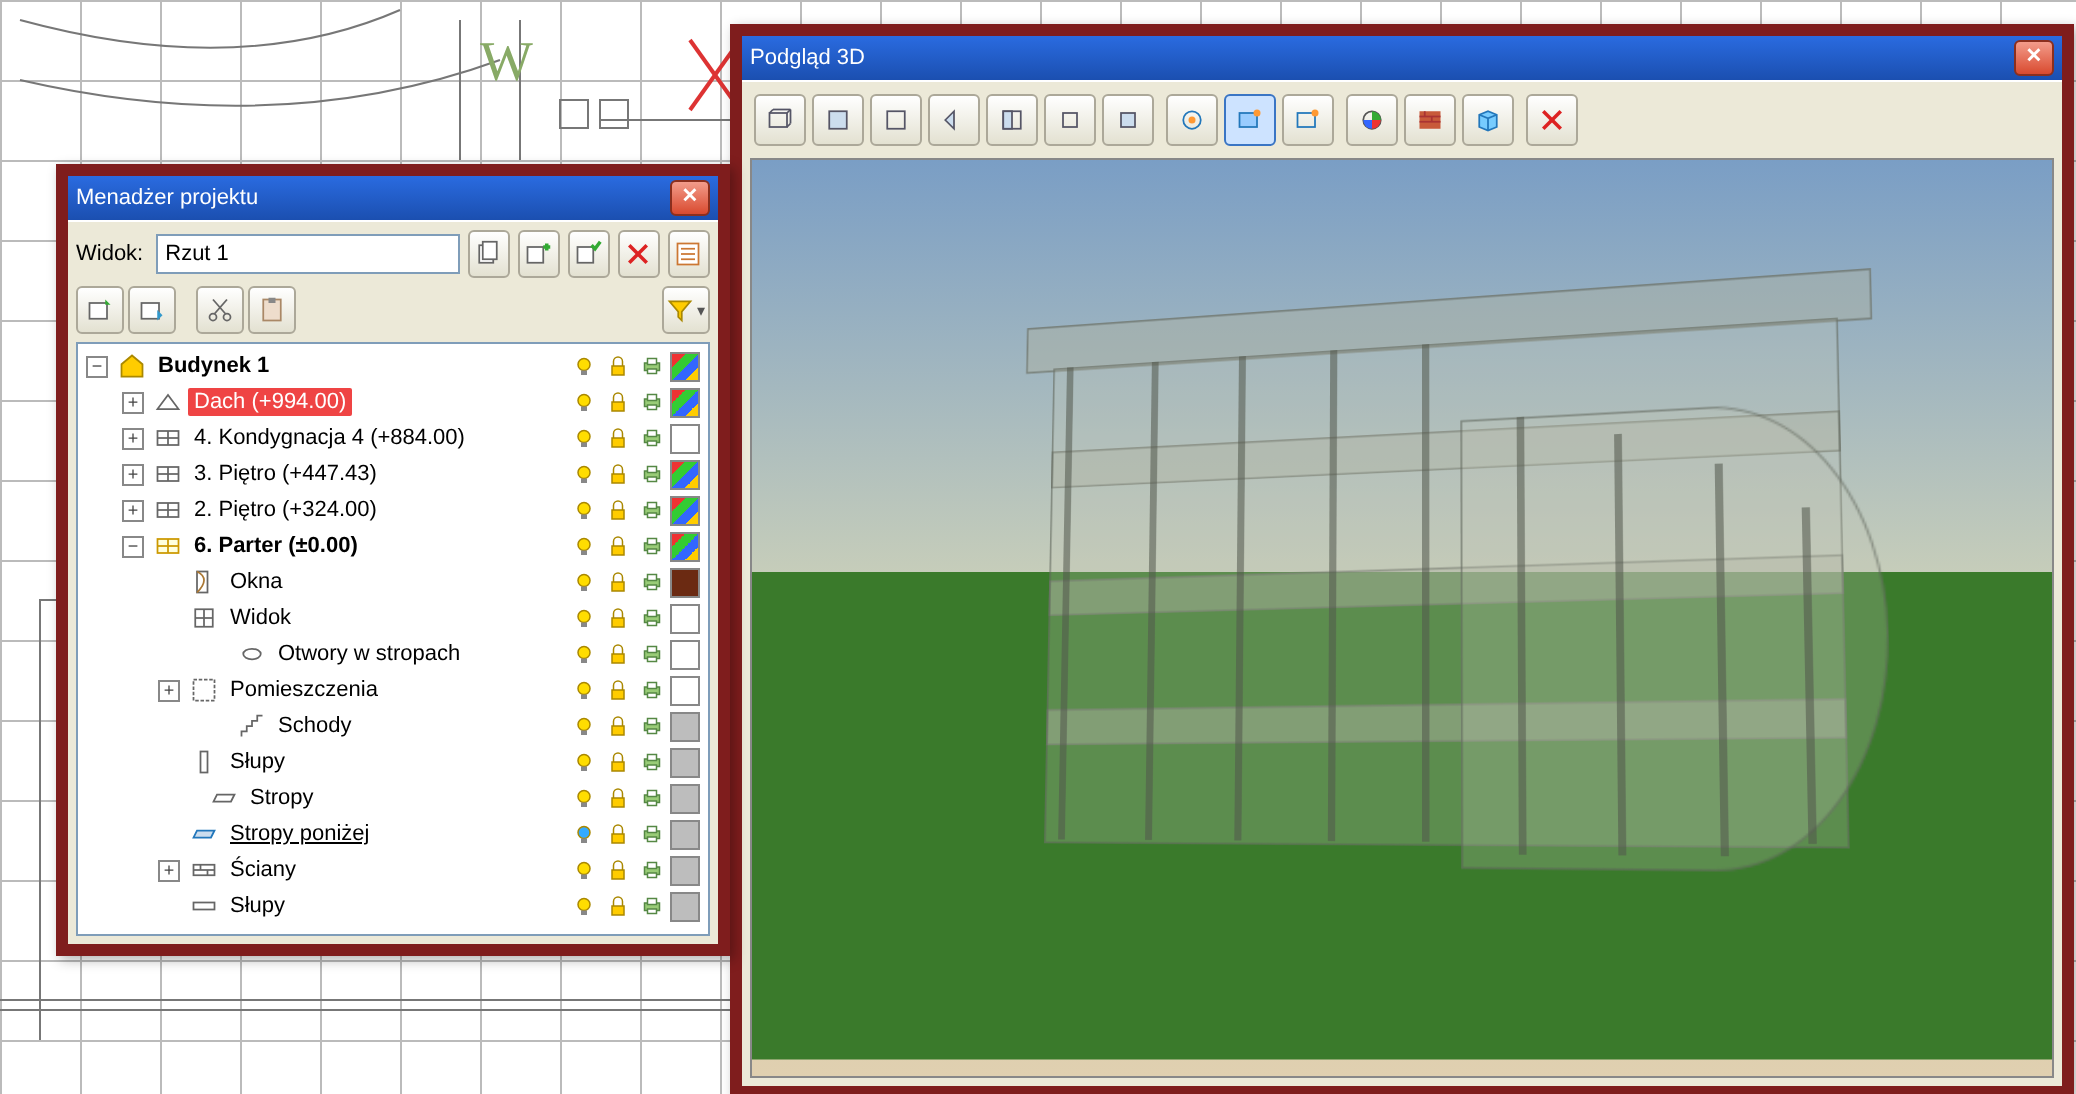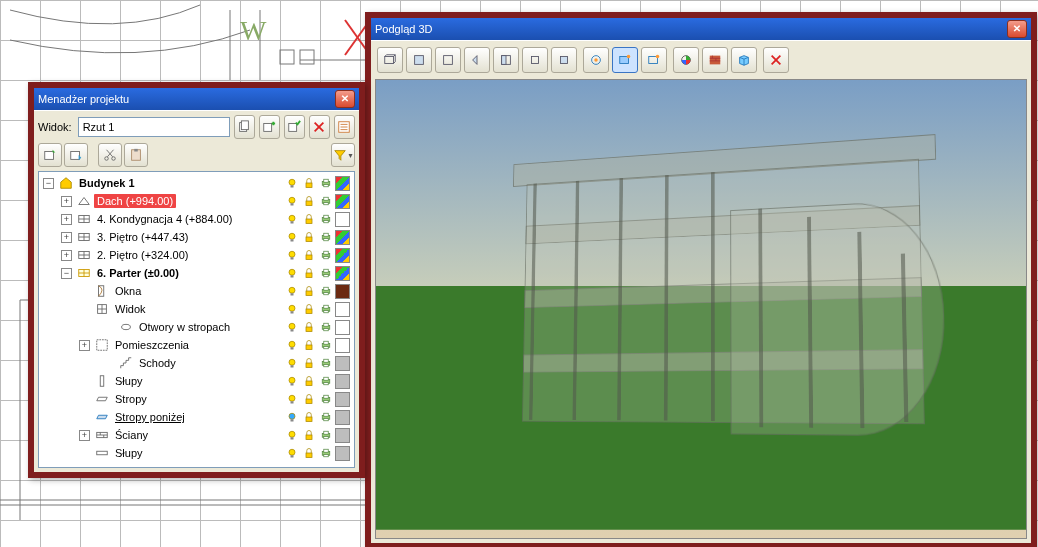--- a/index.html
+++ b/index.html
@@ -835,21 +835,21 @@
                     <rect x="3" y="6" width="10" height="5" fill="#9c7" stroke="#584"></rect>
                     <rect x="5" y="3" width="6" height="4" fill="#fff" stroke="#584"></rect>
                     <rect x="5" y="10" width="6" height="3" fill="#fff" stroke="#584"></rect>
                   </svg>
                 </span>
                 <span class="swatch" style="background:#bdbdbd"></span>
               </span>
             </div>
           </li>
           <li>
-            <div class="node-row" style="padding-left: 40px;">
+            <div class="node-row" style="padding-left: 50px;">
               <span class="expander empty"></span>
               <span class="node-icon">
                 <svg width="14" height="14" viewBox="0 0 16 16">
                   <path d="M2 10 L12 10 L14 6 L4 6 Z" fill="none" stroke="#666"></path>
                 </svg>
               </span>
               <span class="node-label">Stropy</span>
               <span class="icons-right">
                 <span class="ic">
                   <svg width="12" height="12" viewBox="0 0 16 16">

